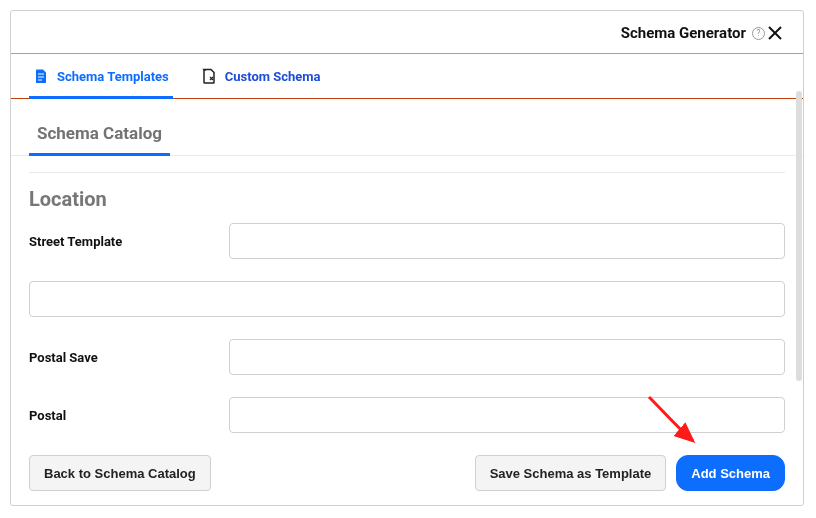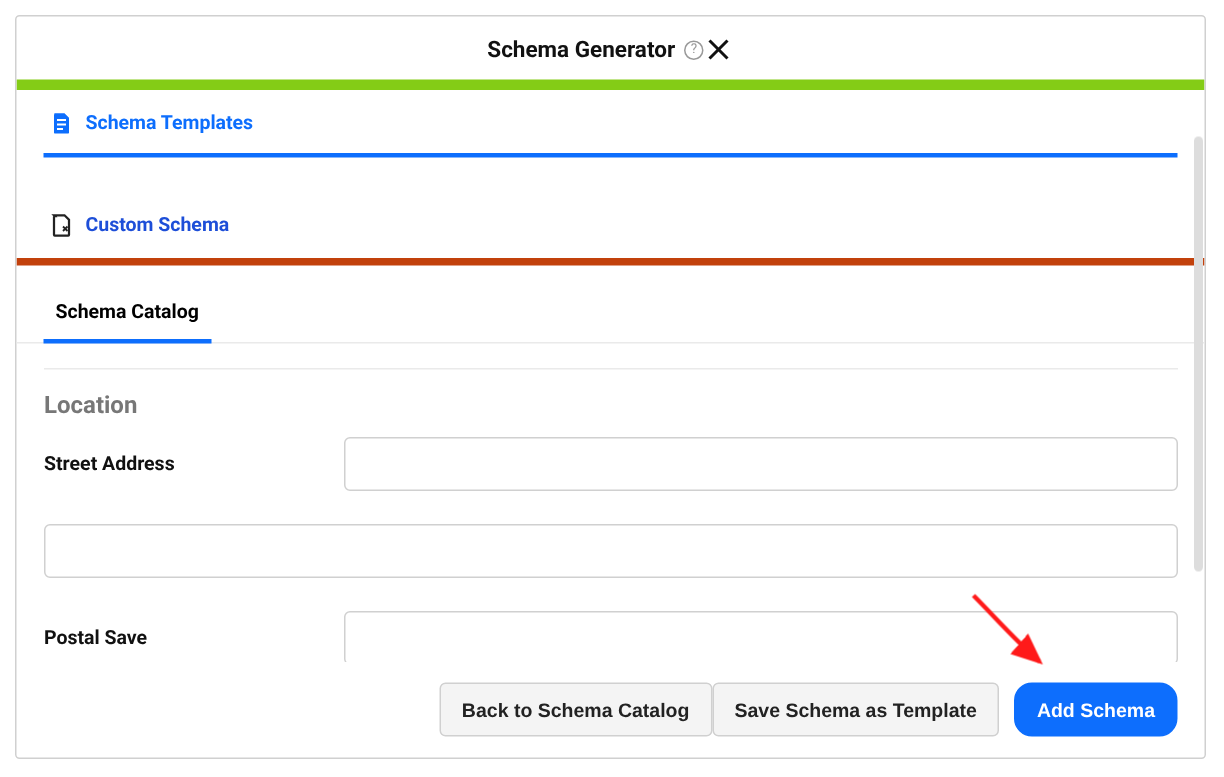--- a/index.html
+++ b/index.html
@@ -21,23 +21,23 @@
       height: 496px;
       margin: 10px;
       position: relative;
       display: flex;
       flex-direction: column;
       overflow: hidden;
     }
     .modal-header {
       display: flex;
       align-items: center;
-      justify-content: center;
+      justify-content: flex-end;
       padding: 12px 18px 10px 18px;
-      border-bottom: 7px solid #84cc16;
+      border-bottom: 1px solid #84cc16;
     }
     .modal-title-wrap {
       display: flex;
       align-items: center;
       gap: 6px;
     }
     .modal-title {
       font-size: 15px;
       font-weight: 700;
       color: #111;
@@ -64,22 +64,21 @@
       justify-content: center;
     }
     .close-btn svg {
       width: 16px;
       height: 16px;
     }
     .tabs-primary {
       display: flex;
       gap: 24px;
       padding: 0 18px;
-      border-bottom: 5px solid #c2410c;
-      flex-direction: column;
+      border-bottom: 1px solid #c2410c;
     }
     .tab-item {
       display: flex;
       align-items: center;
       gap: 8px;
       padding: 14px 4px 12px 4px;
       font-size: 13px;
       font-weight: 700;
       color: #1d4ed8;
       cursor: pointer;
@@ -96,40 +95,40 @@
       height: 16px;
     }
     .tabs-secondary {
       display: flex;
       padding: 0 18px;
       border-bottom: 1px solid #eaeaea;
       margin-top: 12px;
     }
     .subtab-item {
       padding: 12px 8px 10px 8px;
-      font-size: 13px;
-      font-weight: 700;
-      color: #000000;
+      font-size: 17px;
+      font-weight: 700;
+      color: #737373;
       cursor: pointer;
       border-bottom: 3px solid #0d6efd;
       margin-bottom: -1px;
     }
     .form-scroll {
       flex: 1;
       overflow-y: auto;
       padding: 0 18px 0 18px;
       position: relative;
     }
     .section-divider {
       border: none;
       border-top: 1px solid #eaeaea;
       margin: 16px 0 10px 0;
     }
     .section-heading {
-      font-size: 16px;
+      font-size: 20px;
       font-weight: 700;
       color: #777;
       margin: 14px 0 8px 0;
     }
     .form-row {
       display: flex;
       align-items: center;
       margin: 12px 0 22px 0;
     }
     .form-label {
@@ -148,23 +147,24 @@
       font-size: 13px;
       color: #333;
       outline: none;
     }
     .form-input::placeholder {
       color: #888;
     }
     .modal-footer {
       display: flex;
       align-items: center;
-      justify-content: flex-end;
+      justify-content: space-between;
       padding: 14px 18px;
       border-top: 0;
+      gap: 24px;
     }
     .footer-right {
       display: flex;
       gap: 10px;
     }
     .btn {
       height: 36px;
       padding: 0 14px;
       border-radius: 4px;
       font-size: 13px;
@@ -241,21 +241,21 @@
     <div class="subtab-item">
       <span>Schema Catalog</span>
     </div>
   </div>
 
   <div class="form-scroll">
     <hr class="section-divider">
     <div class="section-heading">Location</div>
 
     <div class="form-row">
-      <label class="form-label">Street Address</label>
+      <label class="form-label">Street Template</label>
       <input class="form-input" type="text" value="" style="">
     </div>
 
     <div class="form-row">
       <input class="form-input" type="text" value="" style="">
     </div>
 
     <div class="form-row">
       <label class="form-label">Postal Save</label>
       <input class="form-input" type="text" value="" style="">

